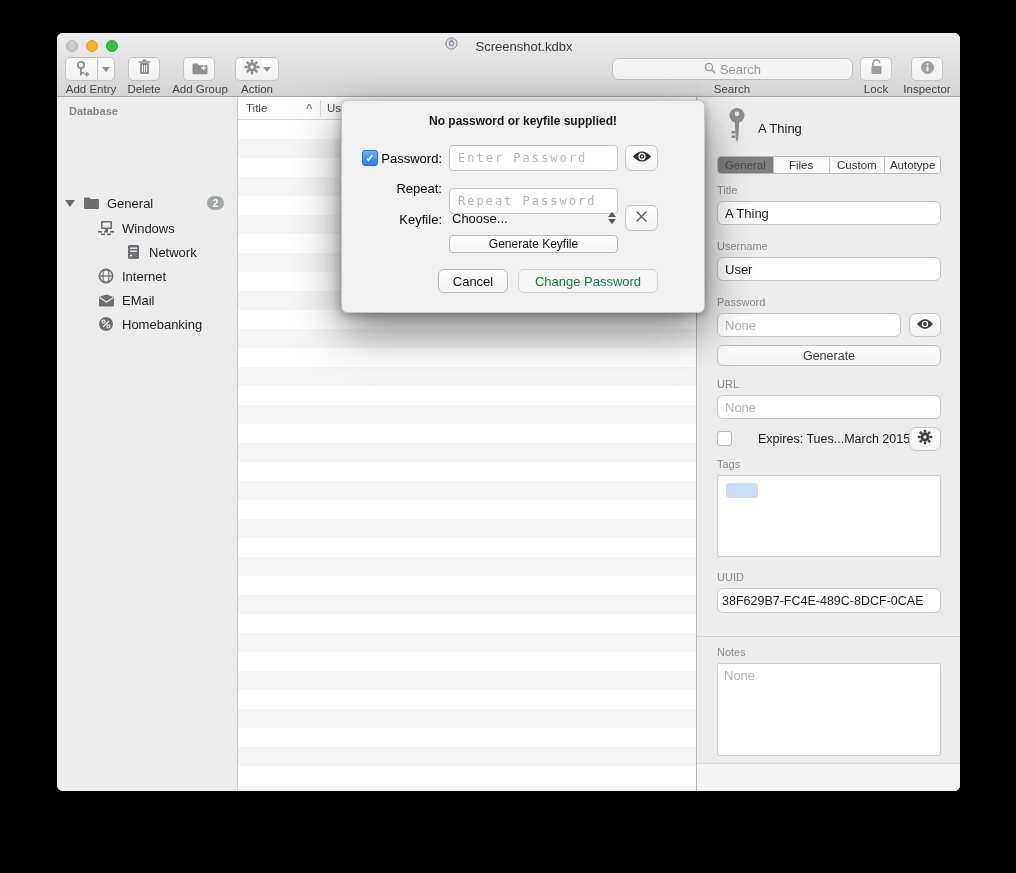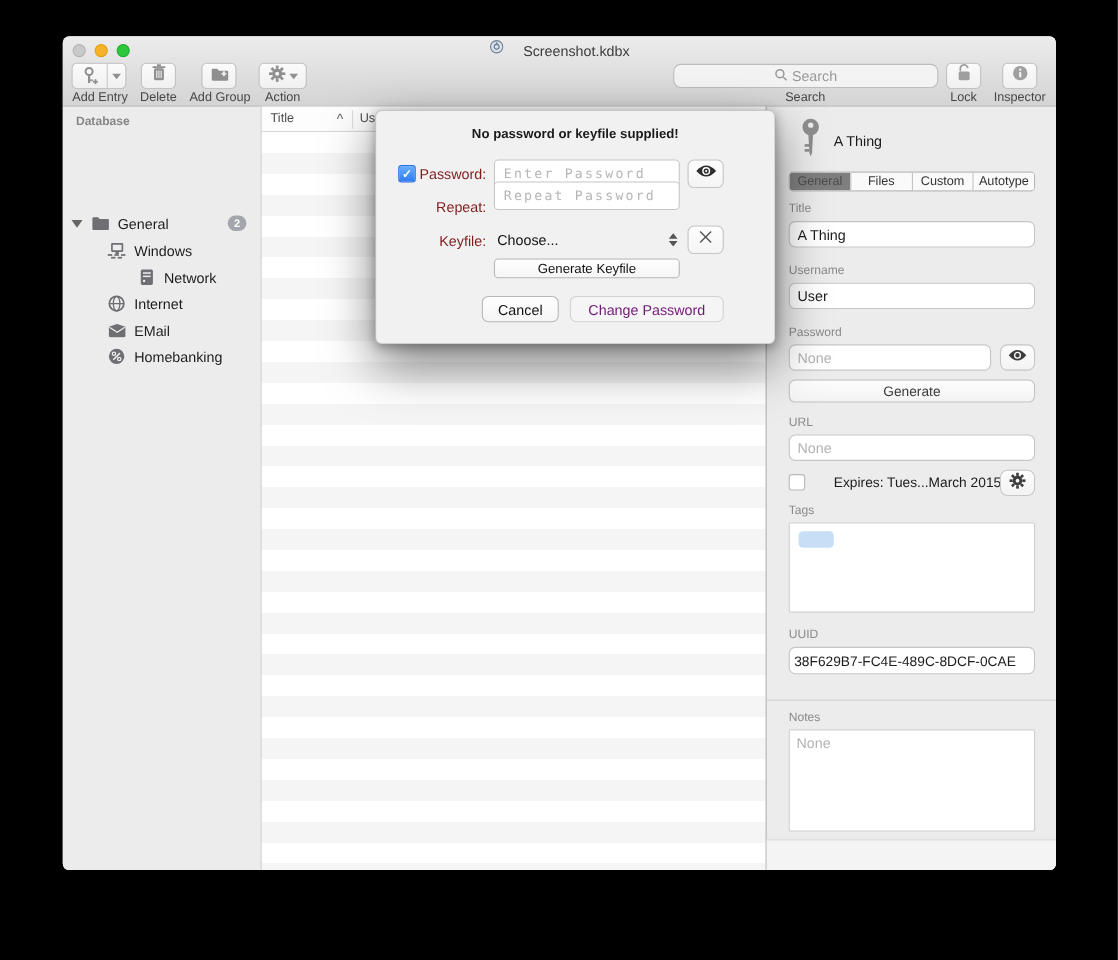--- a/index.html
+++ b/index.html
@@ -54,26 +54,26 @@
   .tagpill { position:absolute; left:8px; top:7px; width:32px; height:15px; background:#c8def6; border-radius:4px; }
   .notesbox { position:absolute; left:20px; top:566px; width:224px; height:93px; background:#fff; border:1px solid #cfcfcf; border-radius:2px; font-size:13px; padding:4px 6px; resize:none; font-family:"Liberation Sans",sans-serif; }
   .notesbox::placeholder { color:#b4b4b4; }
   .insp-divider { position:absolute; left:0; top:539px; width:264px; height:1px; background:#d2d2d2; }
   .insp-footer { position:absolute; left:0; top:666px; width:264px; height:28px; background:#f4f4f4; border-top:1px solid #d8d8d8; }
   .entry-head { position:absolute; left:61px; top:24px; font-size:13px; color:#1c1c1c; }
 
   
   .dialog { position:absolute; left:284px; top:67px; width:364px; height:213px; background:#f1f1f1; border:1px solid rgba(0,0,0,.18); border-radius:6px; box-shadow:0 18px 45px rgba(0,0,0,.5), 0 2px 10px rgba(0,0,0,.3); z-index:10; }
   .dlg-msg { position:absolute; left:0; top:13px; width:100%; text-align:center; font-size:12px; font-weight:bold; color:#1a1a1a; }
-  .dlg-label { position:absolute; font-size:13px; color:#7f1d1d; text-align:right; }
+  .dlg-label { position:absolute; font-size:13px; color:#000000; text-align:right; }
   .dlg-input { position:absolute; left:107px; width:169px; height:26px; background:#fff; border:1px solid #c6c6c6; border-radius:4px; padding:0 8px; font-size:12px; font-family:"DejaVu Sans Mono",monospace; color:#222; letter-spacing:1px; }
   .dlg-input::placeholder { color:#b6b6b6; letter-spacing:2px; }
   .dlg-sq { position:absolute; left:283px; width:33px; height:26px; background:linear-gradient(#fefefe,#f4f4f4); border:1px solid #c6c6c6; border-radius:6px; display:flex; align-items:center; justify-content:center; }
   .dlg-btn { position:absolute; top:168px; height:24px; background:linear-gradient(#fefefe,#f5f5f5); border:1px solid #b8b8b8; border-radius:6px; font-size:13px; color:#111; display:flex; align-items:center; justify-content:center; font-family:Liberation Sans, sans-serif; }
-  .dlg-btn.disabled { border-color:#d2d2d2; color:#701a75; background:#f5f5f5; }
+  .dlg-btn.disabled { border-color:#d2d2d2; color:#15803d; background:#f5f5f5; }
   .stepper { position:absolute; left:263px; top:106px; width:13px; height:22px; display:flex; flex-direction:column; align-items:center; justify-content:center; gap:2px; }
   .tri-up-s { width:0;height:0;border-left:4px solid transparent;border-right:4px solid transparent;border-bottom:5px solid #555; }
   .tri-dn-s { width:0;height:0;border-left:4px solid transparent;border-right:4px solid transparent;border-top:5px solid #555; }
 </style>
 </head>
 <body>
 
 <div class="window">
 
   <div class="header">
@@ -374,21 +374,21 @@
       <span>
         <svg width="20" height="13" viewBox="0 0 20 13">
             <path d="M1 6.5 Q10 -3.5 19 6.5 Q10 16.5 1 6.5 Z" fill="#2e2e2e"></path>
             <circle cx="10" cy="6.5" r="3" fill="#2e2e2e" stroke="#fff" stroke-width="1.3"></circle>
             <circle cx="10" cy="6.5" r="1" fill="#fff"></circle>
           </svg>
       </span>
     </div>
 
     <div class="dlg-label" style="left:0;top:80px;width:100px;">Repeat:</div>
-    <input class="dlg-input" style="top: 64px;" placeholder="Repeat Password">
+    <input class="dlg-input" style="top: 87px;" placeholder="Repeat Password">
 
     <div class="dlg-label" style="left:0;top:111px;width:100px;">Keyfile:</div>
     <div style="position:absolute;left:110px;top:110px;font-size:13px;color:#111;">Choose...</div>
     <div class="stepper">
         <span class="tri-up-s"></span>
         <span class="tri-dn-s"></span>
       </div>
     <div class="dlg-sq" style="top:104px;">
       <span>
         <svg width="13" height="13" viewBox="0 0 13 13">

